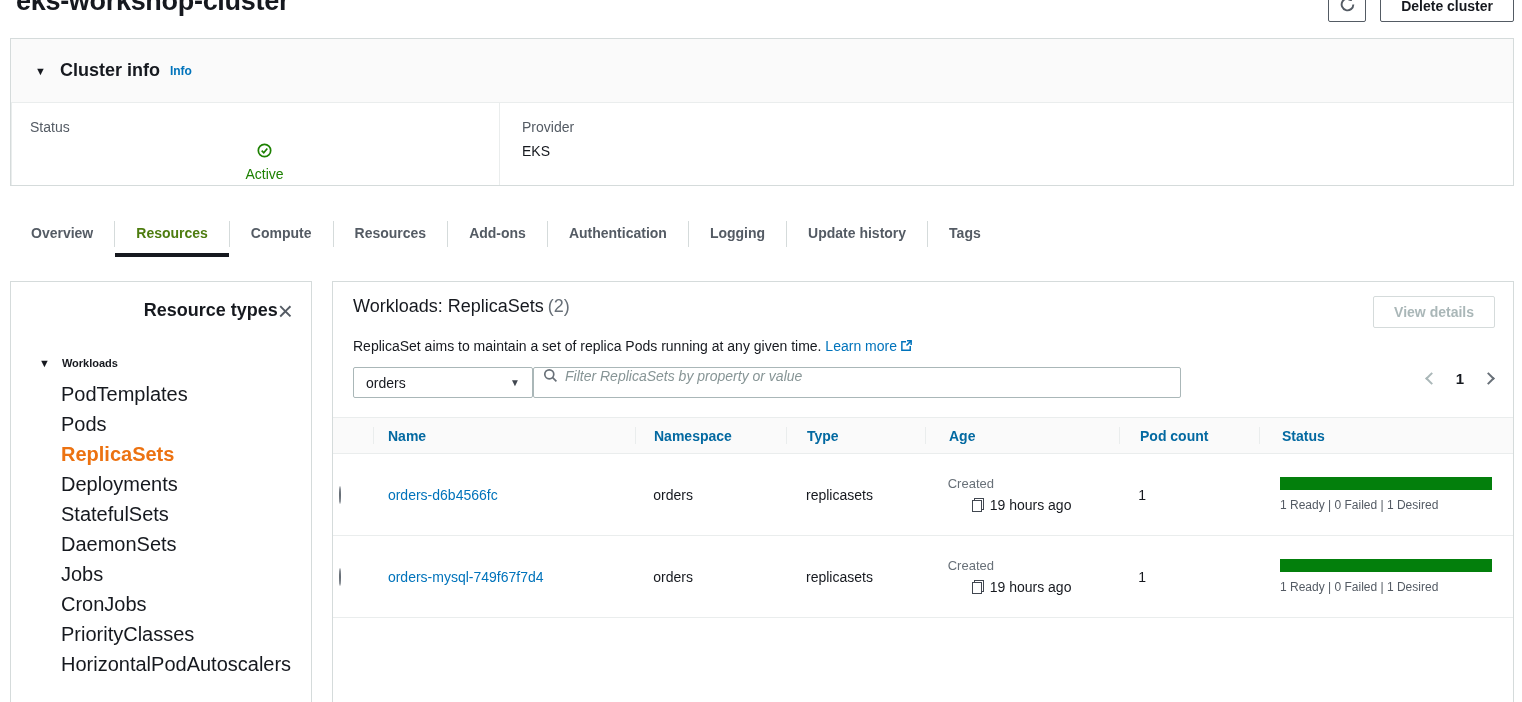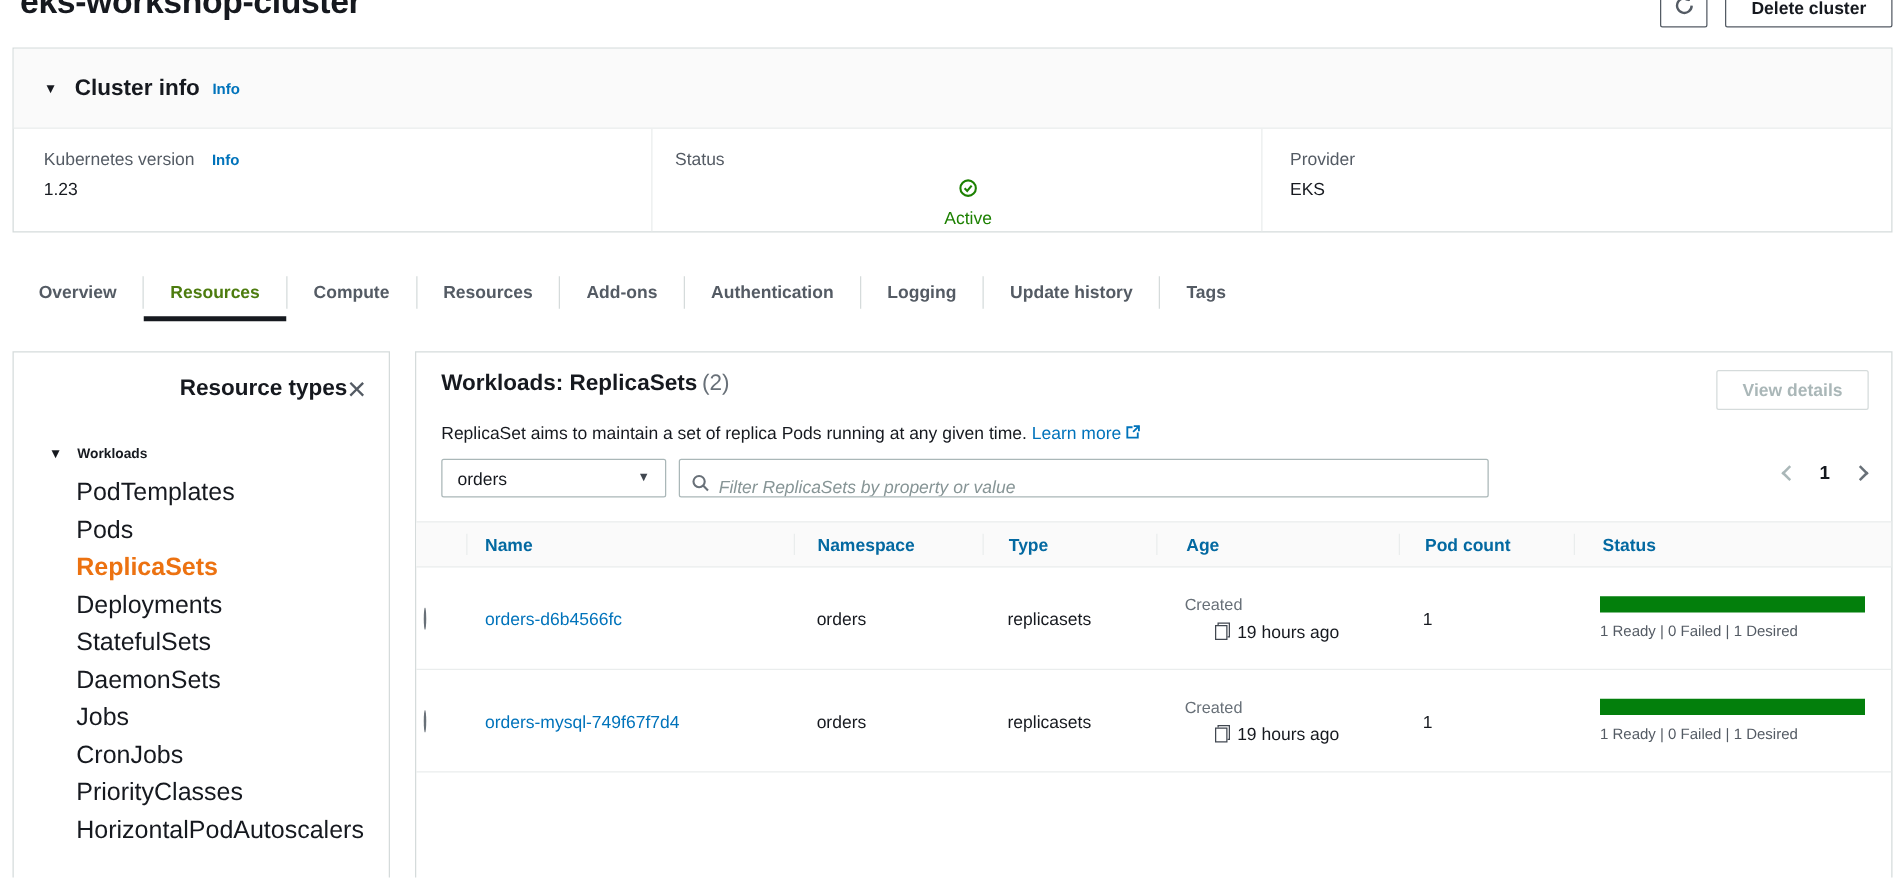--- a/index.html
+++ b/index.html
@@ -57,32 +57,32 @@
   .sb-group { display:flex; align-items:center; gap:12px; padding-left:28px; height:32px; cursor:pointer; }
   .sb-group-label { font-weight:700; font-size:11px; }
   .sb-item { padding-left:50px; line-height:30px; font-size:20px; color:#16191f; cursor:pointer; }
   .sb-item.active { color:#ec7211; font-weight:700; }
   .sb-group-2 { margin-top:16px; }
 
   
   .main-panel { position:absolute; left:332px; top:281px; width:1182px; height:445px;
     background:#fff; border:1px solid #d5dbdb; }
   .mp-header { display:flex; justify-content:space-between; align-items:flex-start; padding:14px 18px 0 20px; }
-  .mp-title { font-size:18px; font-weight:700; }
+  .mp-title { font-size:18px; font-weight:400; }
   .mp-count { font-weight:400; color:#687078; }
   .mp-desc { padding:10px 20px 0 20px; font-size:14px; }
   .link { color:#0073bb; text-decoration:none; cursor:pointer; }
   .ext-icon { vertical-align:-1px; margin-left:3px; }
 
   .filter-row { display:flex; align-items:center; margin:12px 20px 0 20px; position:relative; }
   .select-box { width:180px; height:31px; border:1px solid #aab7b8; border-radius:2px; background:#fff;
     display:flex; align-items:center; justify-content:space-between; padding:0 12px; cursor:pointer; }
   .select-caret { font-size:10px; color:#414750; }
   .search-box { width:648px; height:31px; border:1px solid #aab7b8; border-radius:2px; background:#fff;
-    margin-left:10px; display:flex; align-items:flex-end; padding:0 9px; }
+    display:flex; align-items:flex-start; padding:0 9px; }
   .search-box input { border:none; outline:none; flex:1; margin-left:7px; font-size:14px;
     font-style:italic; color:#16191f; font-family:"Liberation Sans", sans-serif; background:transparent; }
   .search-box input::placeholder { color:#879596; font-style:italic; }
   .pagination { position:absolute; right:0px; top:3px; display:flex; align-items:center; gap:20px; }
   .page-num { font-weight:700; font-size:15px; color:#16191f; }
   .chev { width:9px; height:9px; border-left:2px solid #687078; border-bottom:2px solid #687078; display:inline-block; cursor:pointer; }
   .chev-left { transform:rotate(45deg); border-color:#aab7b8; }
   .chev-right { transform:rotate(-135deg); }
 
   
@@ -126,27 +126,20 @@
   <button class="btn btn-delete">Delete cluster</button>
 </div>
 
 <section class="cluster-info-panel">
   <div class="ci-header">
     <span class="caret-down">▼</span>
     <span class="ci-title">Cluster info</span>
     <a class="info-link">Info</a>
   </div>
   <div class="ci-body">
-    <div class="ci-col ci-col-1">
-      <div class="field-label">
-        <span>Kubernetes version</span>
-        <a class="info-link">Info</a>
-      </div>
-      <div class="field-value">1.23</div>
-    </div>
     <div class="ci-col ci-col-2">
       <div class="field-label">Status</div>
       <div class="field-value status-active">
         <span>
           <svg width="15" height="15" viewBox="0 0 16 16">
               <circle cx="8" cy="8" r="6.6" fill="none" stroke="#1d8102" stroke-width="1.8"></circle>
               <path d="M5 8.2 7.2 10.4 11 5.8" fill="none" stroke="#1d8102" stroke-width="1.8"></path>
             </svg>
         </span>
         <span>Active</span>

